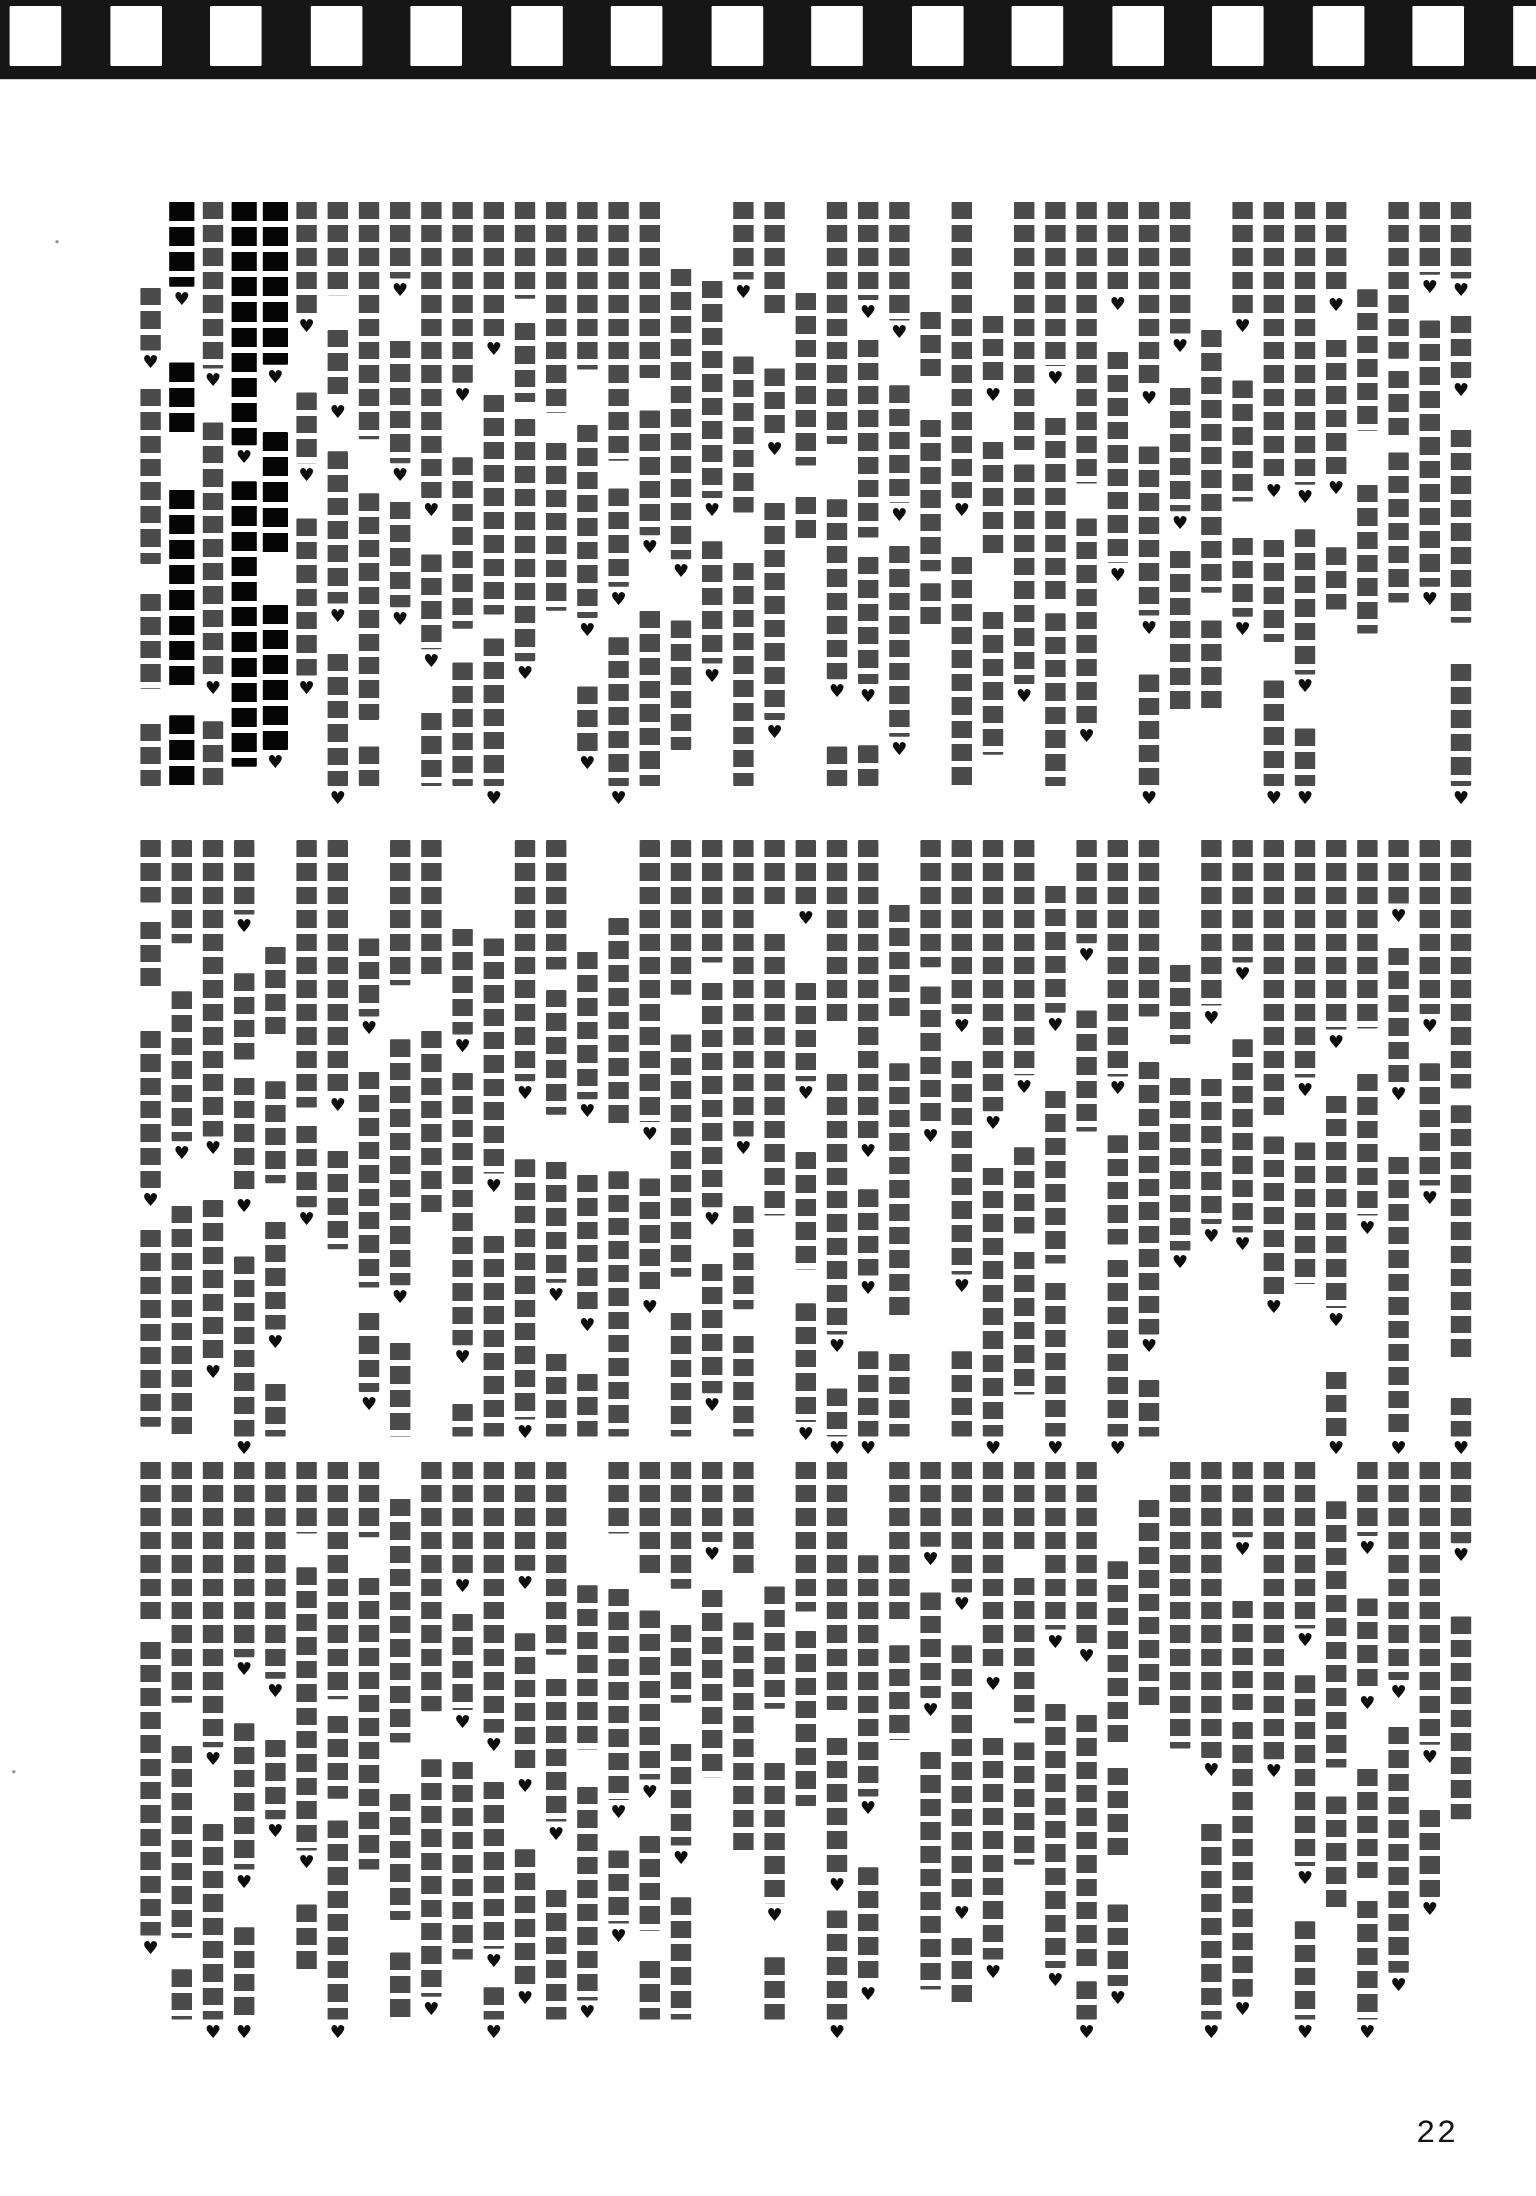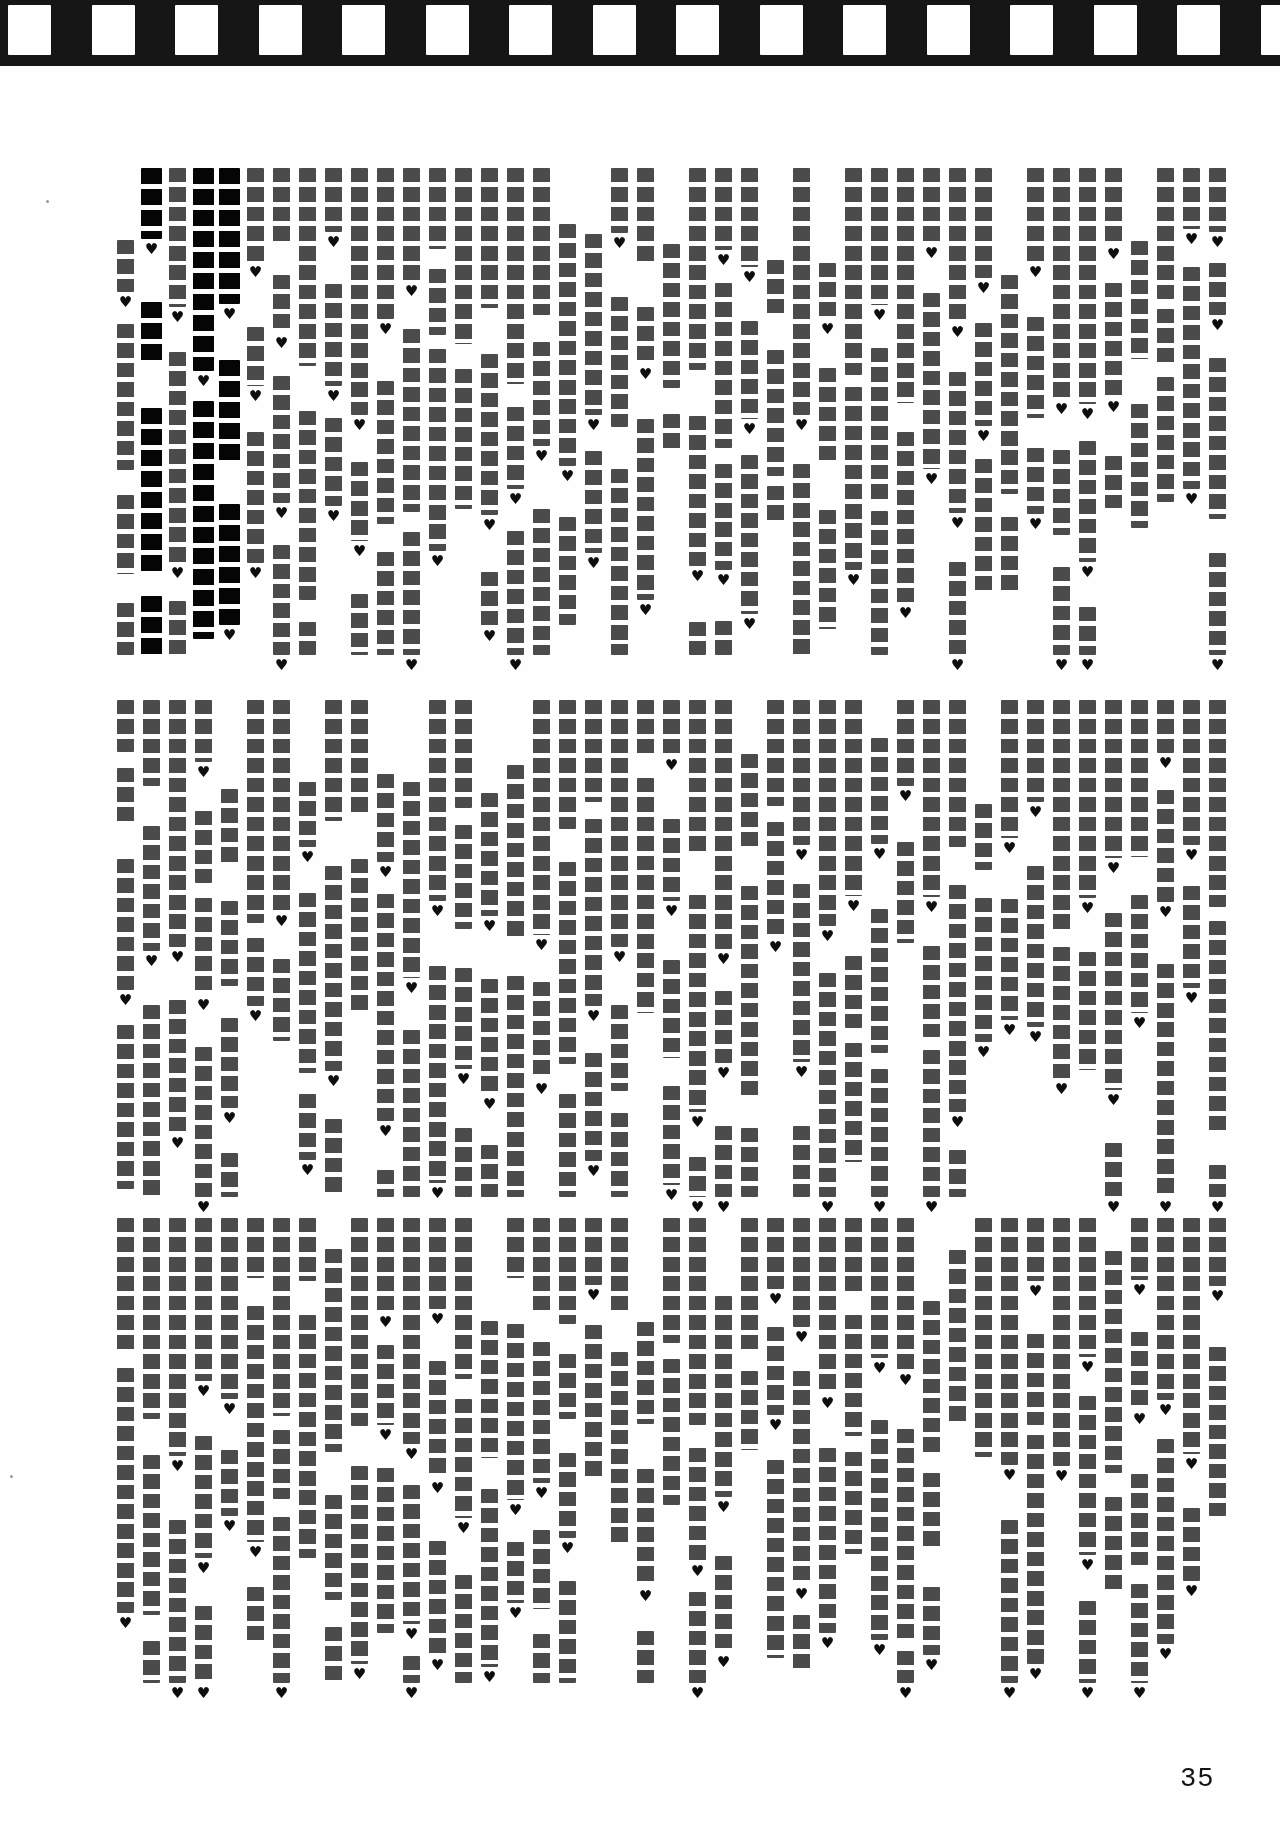--- a/index.html
+++ b/index.html
@@ -862,14 +862,14 @@
       <div class="col" style="right: 1092px; width: 17px;">
         <div class="seg" style="top: 0px; height: 134.869px;"></div>
         <div class="seg" style="top: 149.889px; height: 244.745px;"></div>
         <span class="heart" style="top: 397.634px;">♥</span>
       </div>
     </div>
 
   <div class="speck" style="left:46px;top:200px;"></div>
   <div class="speck" style="left:10px;top:1475px;"></div>
 
-  <div class="page-number">35</div>
+  <div class="page-number">22</div>
 </div>
 
 </body></html>

